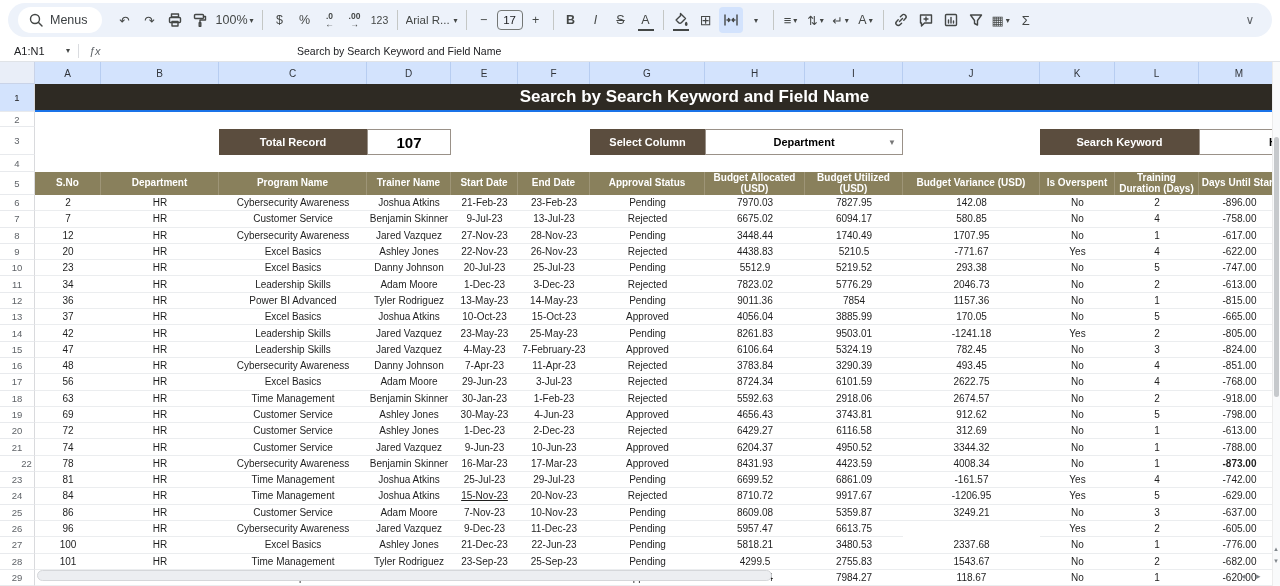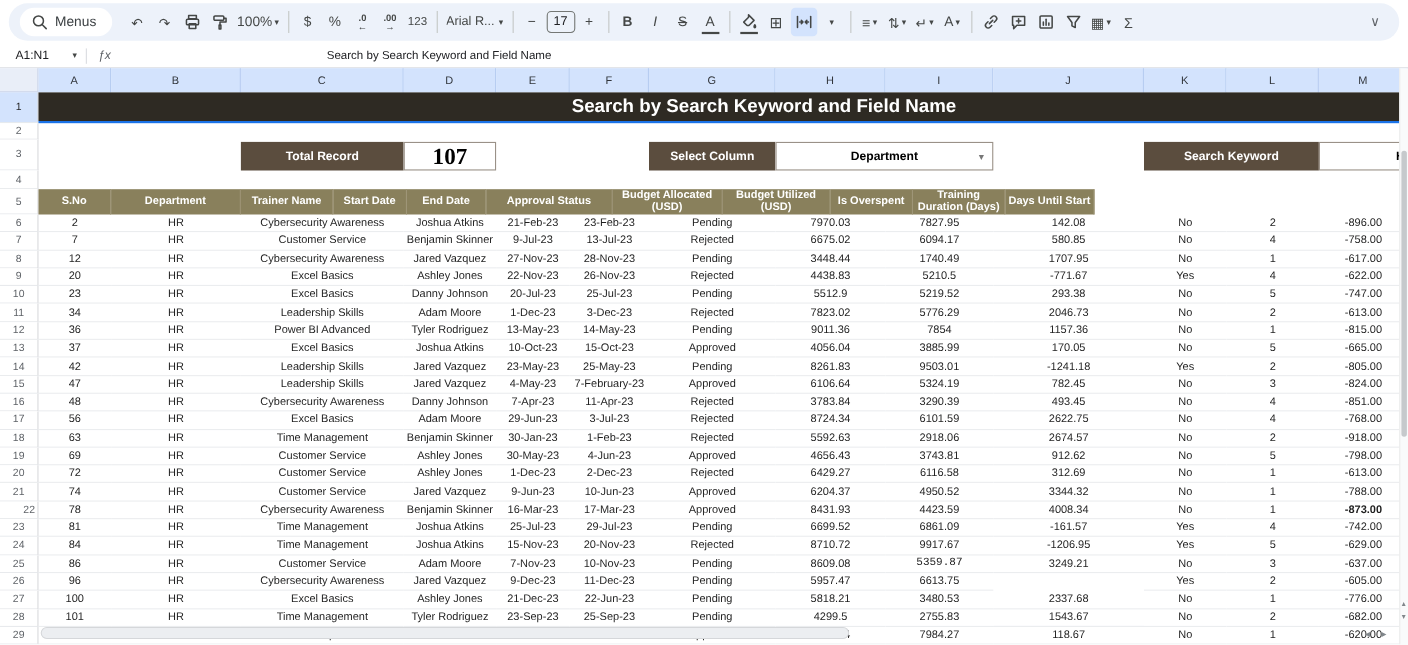--- a/index.html
+++ b/index.html
@@ -65,21 +65,21 @@
   
   .banner { position:absolute; left:35px; top:84px; width:1319px; height:26px;
     background:#2e2a23; display:flex; align-items:center; justify-content:center; }
   .banner span { color:#fff; font-weight:bold; font-size:17px; }
   .selline { position:absolute; left:35px; top:110px; width:1245px; height:2px; background:#1a73e8; }
   .ctl { position:absolute; top:129px; height:26px; display:flex; align-items:center;
     justify-content:center; font-size:11px; font-weight:bold; }
   .ctl.lbl { background:#5b4d3e; color:#fff; }
   .ctl.box { background:#fff; border:1px solid #9a9188; color:#000; }
   .ctl .dd { position:absolute; right:6px; color:#777; font-size:8px; font-weight:normal; }
-  #total-value { font-size:21px;font-family:Liberation Serif, serif; }
+  #total-value { font-size:15px; }
   #keyword-box { justify-content:flex-end; padding-right:6px; }
   
   .thead { position:absolute; left:35px; top:172px; height:23px; display:flex; }
   .th { background:#89805c; color:#fff; font-weight:bold; font-size:10px; line-height:10.5px;
     display:flex; align-items:center; justify-content:center; text-align:center;
     border-right:1px solid #9e9577; flex:none; padding:0 2px; }
   .tbody { position:absolute; left:35px; top:195px; }
   .trow { display:flex; height:16.3px; }
   .td { display:flex; align-items:center; justify-content:center; font-size:10px;
     color:#1f1f1f; border-bottom:1px solid #ebedef; flex:none; overflow:hidden; white-space:nowrap; }
@@ -337,26 +337,28 @@
 <div class="ctl lbl" style="left:1040px; width:159px;">
     <span>Search Keyword</span>
   </div>
 <div class="ctl box" id="keyword-box" style="left:1199px; width:85px;">
     <span>H</span>
   </div>
 
 <div class="thead" id="thead-row">
     <div class="th" style="width: 66px; height: 23px;">S.No</div>
     <div class="th" style="width: 118px; height: 23px;">Department</div>
+    <div class="th" style="width: 148px; height: 23px;">Program Name</div>
     <div class="th" style="width: 84px; height: 23px;">Trainer Name</div>
     <div class="th" style="width: 67px; height: 23px;">Start Date</div>
     <div class="th" style="width: 72px; height: 23px;">End Date</div>
     <div class="th" style="width: 115px; height: 23px;">Approval Status</div>
     <div class="th" style="width: 100px; height: 23px;">Budget Allocated (USD)</div>
     <div class="th" style="width: 98px; height: 23px;">Budget Utilized (USD)</div>
+    <div class="th" style="width: 137px; height: 23px;">Budget Variance (USD)</div>
     <div class="th" style="width: 75px; height: 23px;">Is Overspent</div>
     <div class="th" style="width: 84px; height: 23px;">Training Duration (Days)</div>
     <div class="th" style="width: 81px; height: 23px;">Days Until Start</div>
   </div>
 <div class="tbody" id="tbody">
     <div class="trow">
       <div class="td" style="width: 66px;">2</div>
       <div class="td" style="width: 118px;">HR</div>
       <div class="td" style="width: 148px;">Cybersecurity Awareness</div>
       <div class="td" style="width: 84px;">Joshua Atkins</div>
@@ -623,40 +625,40 @@
       <div class="td" style="width: 137px;">-161.57</div>
       <div class="td" style="width: 75px;">Yes</div>
       <div class="td" style="width: 84px;">4</div>
       <div class="td" style="width: 81px;">-742.00</div>
     </div>
     <div class="trow">
       <div class="td" style="width: 66px;">84</div>
       <div class="td" style="width: 118px;">HR</div>
       <div class="td" style="width: 148px;">Time Management</div>
       <div class="td" style="width: 84px;">Joshua Atkins</div>
-      <div class="td" style="width: 67px;">15-Nov-23</div>
+      <div class="td" style="width: 67px; text-decoration: underline;">15-Nov-23</div>
       <div class="td" style="width: 72px;">20-Nov-23</div>
       <div class="td" style="width: 115px;">Rejected</div>
       <div class="td" style="width: 100px;">8710.72</div>
       <div class="td" style="width: 98px;">9917.67</div>
       <div class="td" style="width: 137px;">-1206.95</div>
       <div class="td" style="width: 75px;">Yes</div>
       <div class="td" style="width: 84px;">5</div>
       <div class="td" style="width: 81px;">-629.00</div>
     </div>
     <div class="trow">
       <div class="td" style="width: 66px;">86</div>
       <div class="td" style="width: 118px;">HR</div>
       <div class="td" style="width: 148px;">Customer Service</div>
       <div class="td" style="width: 84px;">Adam Moore</div>
       <div class="td" style="width: 67px;">7-Nov-23</div>
       <div class="td" style="width: 72px;">10-Nov-23</div>
       <div class="td" style="width: 115px;">Pending</div>
       <div class="td" style="width: 100px;">8609.08</div>
-      <div class="td" style="width: 98px; font-family: Liberation Mono, monospace;">5359.87</div>
+      <div class="td" style="width: 98px;">5359.87</div>
       <div class="td" style="width: 137px;">3249.21</div>
       <div class="td" style="width: 75px;">No</div>
       <div class="td" style="width: 84px;">3</div>
       <div class="td" style="width: 81px;">-637.00</div>
     </div>
     <div class="trow">
       <div class="td" style="width: 66px;">96</div>
       <div class="td" style="width: 118px;">HR</div>
       <div class="td" style="width: 148px;">Cybersecurity Awareness</div>
       <div class="td" style="width: 84px;">Jared Vazquez</div>

